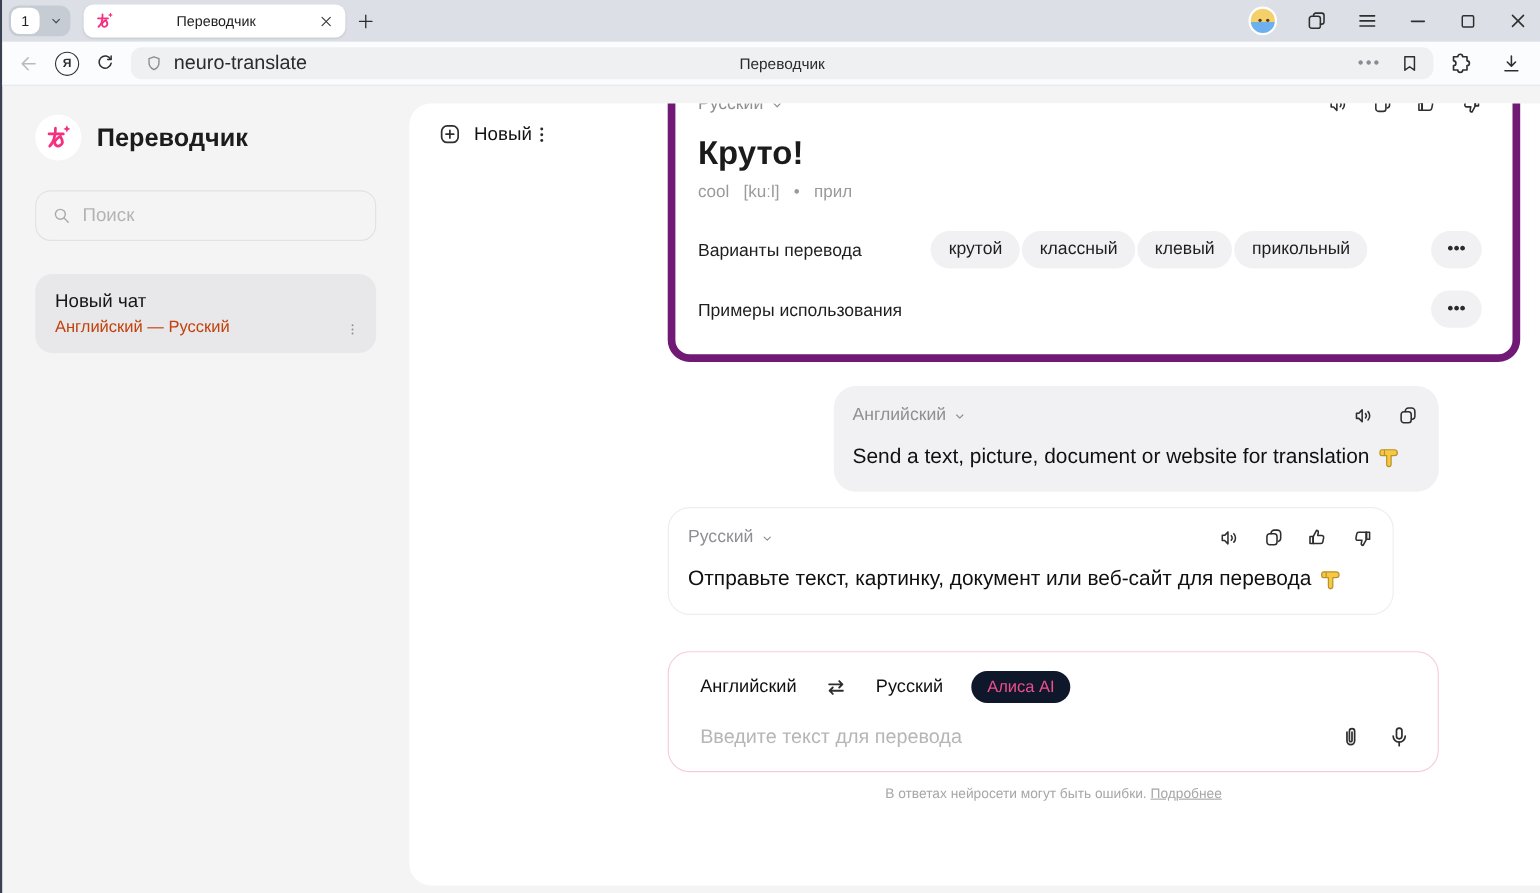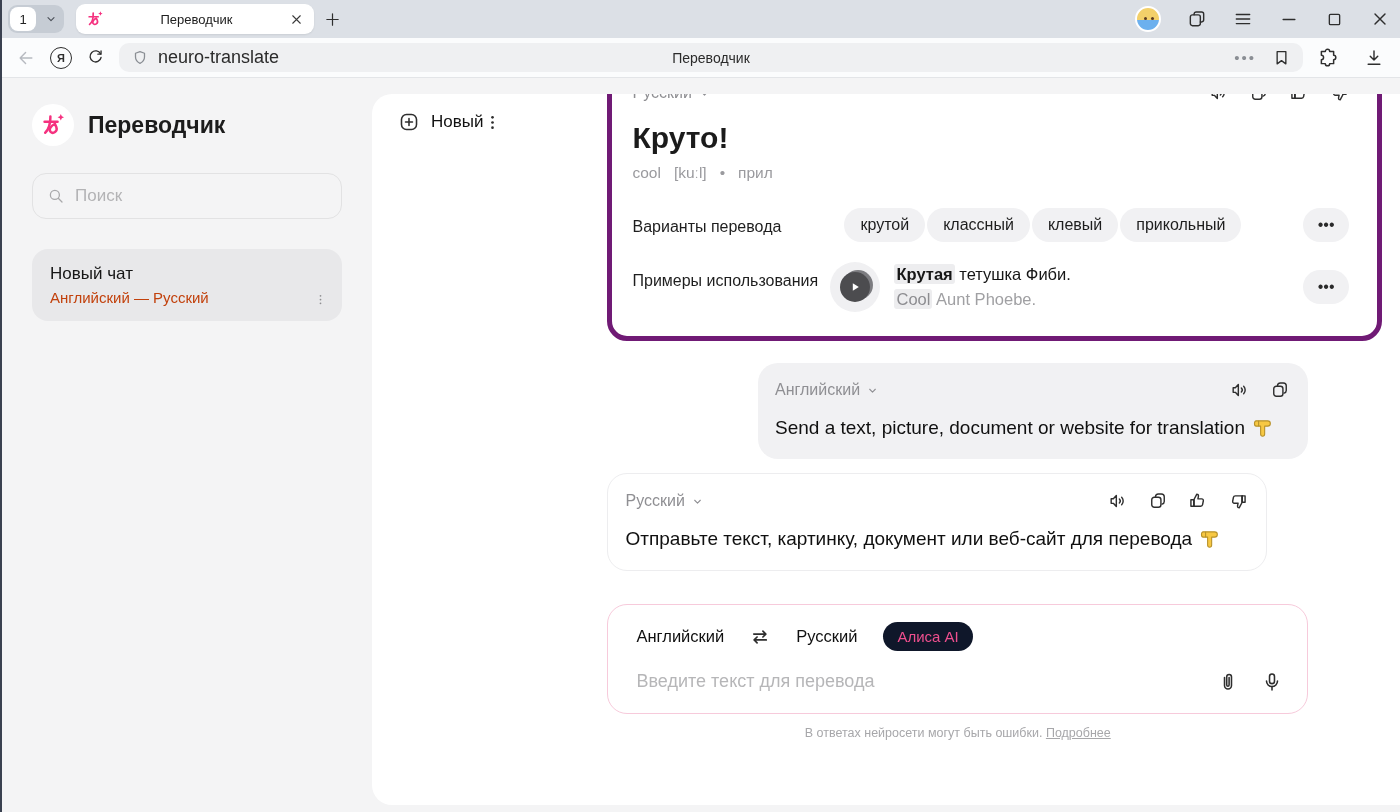--- a/index.html
+++ b/index.html
@@ -47,21 +47,21 @@
   .chat-item .dots { position:absolute; right:14px; bottom:14px; color:#8f8f92; }
 
   .main { flex:1; padding-top:16px; min-width:0; }
   .panel { background:#fff; border-radius:20px 0 0 20px; height:711px; display:flex; flex-direction:row; }
   .panel-header { height:56px; display:flex; align-items:center; padding:0 30px 0 26px; flex-shrink:0; }
   .panel-header .lbl { margin-left:11px; font-size:17px; color:#121212; }
   .panel-header .dots { margin-left:auto; color:#2d2d2d; cursor:pointer; }
   .panel-body { flex:1; overflow:hidden; padding:0 92px 0 75px; display:flex; flex-direction:column; }
 
   
-  .tcard { width:775px; border:5px solid #701a75; border-radius:20px; margin-top:-42px; padding:26px 28px 24px 20px; background:#fff; }
+  .tcard { width:775px; border:7px solid #701a75; border-radius:20px; margin-top:-42px; padding:26px 28px 24px 20px; background:#fff; }
   .tcard-top { display:flex; align-items:center; height:20px; }
   .lang-label { font-size:16px; color:#8f8f93; display:flex; align-items:center; gap:5px; cursor:pointer; }
   .icon-row { margin-left:auto; display:flex; align-items:center; gap:20px; color:#2e2e2e; }
   .tcard h1 { font-size:30px; font-weight:700; color:#1b1b1b; margin-top:18px; }
   .meta { margin-top:9px; font-size:15.5px; color:#9a9a9e; display:flex; gap:13px; align-items:center; }
   .row { display:flex; margin-top:26px; align-items:flex-start; }
   .row-label { width:212px; flex-shrink:0; font-size:16px; color:#1e1e1e; line-height:1.45; padding-top:7px; }
   .chips { display:flex; gap:2px; flex-wrap:wrap; align-items:center; flex:1; }
   .chip { background:#f1f1f3; border-radius:18px; padding:8px 16px; font-size:16px; color:#1e1e1e; cursor:pointer; }
   .more-pill { background:#f1f1f3; border-radius:18px; padding:8px 15px; margin-left:auto; color:#2a2a2a; cursor:pointer; flex-shrink:0; }
@@ -398,33 +398,20 @@
             <span class="chips">
               <span class="chip">крутой</span>
               <span class="chip">классный</span>
               <span class="chip">клевый</span>
               <span class="chip">прикольный</span>
             </span>
             <span class="more-pill">•••</span>
           </div>
           <div class="row" style="margin-top:20px">
             <span class="row-label" style="width:198px">Примеры использования</span>
-            <span class="example">
-              <span class="play-btn">
-                <span class="play-inner">
-                  <svg width="12" height="12" viewBox="0 0 12 12">
-                      <path d="M3.8 2.2l6 3.8-6 3.8z" fill="#fff"></path>
-                    </svg>
-                </span>
-              </span>
-              <span class="ex-lines">
-                <div class="l1"><b>Крутая</b><span> тетушка Фиби.</span></div>
-                <div class="l2"><b>Cool</b><span> Aunt Phoebe.</span></div>
-              </span>
-            </span>
             <span class="more-pill" style="align-self:center">•••</span>
           </div>
         </div>
 
         <div class="bubble user">
           <div class="bubble-head">
             <span class="lang-label">
               <span>Английский</span>
               <svg class="ic" width="15" height="15" style="stroke:#8f8f93">
                   <use href="#i-chev-d"></use>

